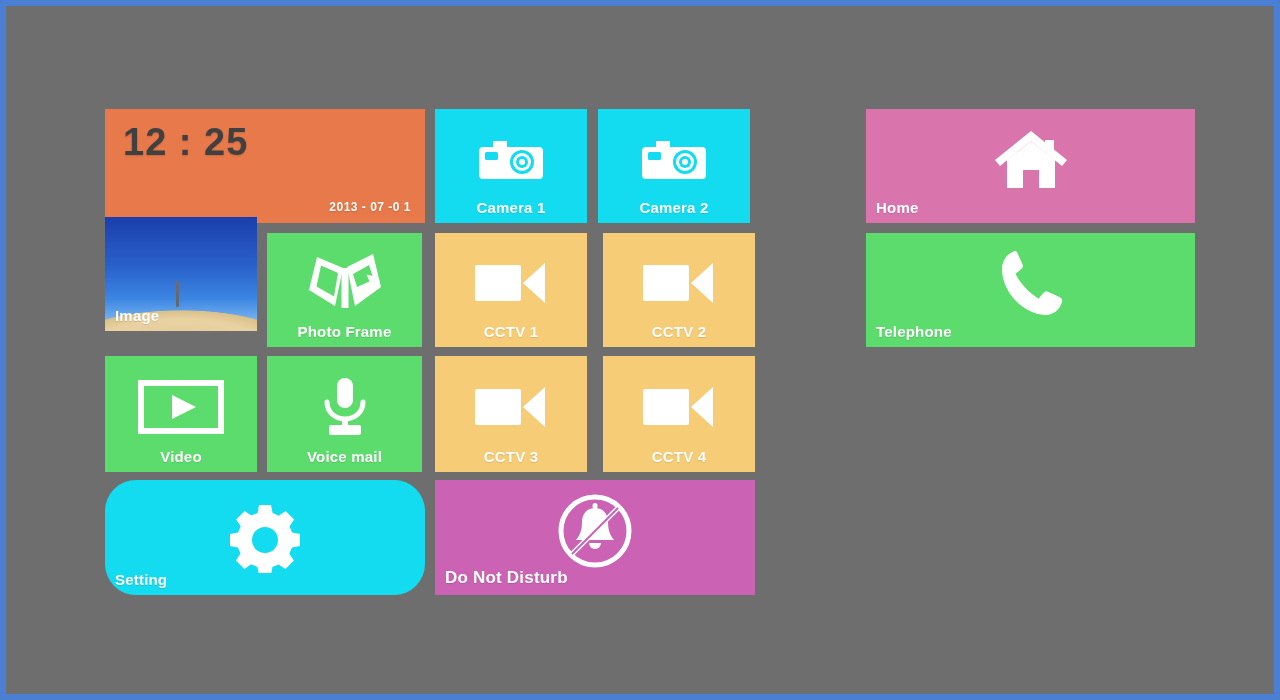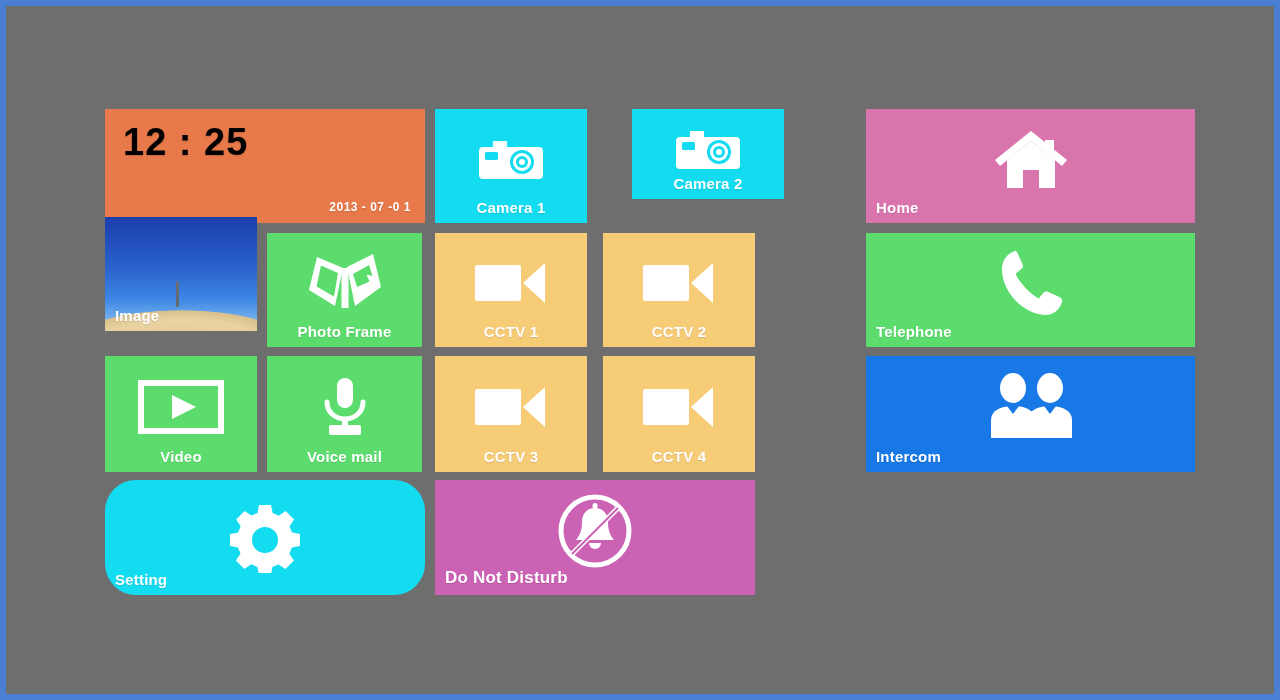--- a/index.html
+++ b/index.html
@@ -51,21 +51,21 @@
     align-items: center;
     justify-content: center;
   }
   .icon-wrap.shift-up { top: 44%; }
   svg { display: block; }
 
   
   #tile-clock { left: 0; top: 0; width: 320px; height: 114px; background: #e8794a; }
   .clock-time {
     position: absolute; left: 18px; top: 12px;
-    font-size: 38px; font-weight: bold; color: #000000;
+    font-size: 38px; font-weight: bold; color: #404040;
     letter-spacing: 1px;
     text-shadow: 0 1px 2px rgba(0,0,0,.15);
   }
   .clock-date {
     position: absolute; right: 14px; bottom: 9px;
     font-size: 12px; font-weight: bold; color: #ffffff;
     letter-spacing: .5px;
     text-shadow: 0 1px 2px rgba(0,0,0,.15);
   }
 
@@ -106,21 +106,21 @@
           <rect x="6" y="17" width="13" height="8" rx="1.5" fill="#14dcf0"></rect>
           <circle cx="43" cy="27" r="12" fill="#14dcf0"></circle>
           <circle cx="43" cy="27" r="9" fill="#fff"></circle>
           <circle cx="43" cy="27" r="6" fill="#14dcf0"></circle>
           <circle cx="43" cy="27" r="3" fill="#fff"></circle>
         </svg>
       </div>
       <div class="tile-label label-center">Camera 1</div>
     </div>
 
-    <div class="tile" style="left:527px; top:0; width:152px; height:90px; background:#14dcf0;">
+    <div class="tile" style="left:493px; top:0; width:152px; height:114px; background:#14dcf0;">
       <div class="icon-wrap shift-up">
         <svg width="64" height="48" viewBox="0 0 64 48">
           <path fill="#fff" d="M4 12h10V6h14v6h32a4 4 0 0 1 4 4v24a4 4 0 0 1-4 4H4a4 4 0 0 1-4-4V16a4 4 0 0 1 4-4z"></path>
           <rect x="6" y="17" width="13" height="8" rx="1.5" fill="#14dcf0"></rect>
           <circle cx="43" cy="27" r="12" fill="#14dcf0"></circle>
           <circle cx="43" cy="27" r="9" fill="#fff"></circle>
           <circle cx="43" cy="27" r="6" fill="#14dcf0"></circle>
           <circle cx="43" cy="27" r="3" fill="#fff"></circle>
         </svg>
       </div>
@@ -247,30 +247,16 @@
 
     <div class="tile" style="left:0; top:124px; width:329px; height:114px; background:#5ddc6e;">
       <div class="icon-wrap shift-up">
         <svg width="66" height="70" viewBox="0 0 66 70">
           <path fill="#fff" d="M17 3c-7 2-13 9-13 18 0 23 21 45 43 46 9 0 15-6 17-13 .6-2.4-.6-4-2.6-5l-11-5c-2.2-1-4-.4-5.4 1.3l-4.4 5.4C31 44.5 22 35.5 17.5 25.8l5.6-4.5c1.8-1.4 2.3-3.3 1.3-5.4l-5-11C18.4 3 17 2.4 17 3z"></path>
         </svg>
       </div>
       <div class="tile-label label-bl">Telephone</div>
     </div>
 
-    <div class="tile" style="left:0; top:247px; width:329px; height:116px; background:#1878e6;">
-      <div class="icon-wrap shift-up">
-        <svg width="88" height="70" viewBox="0 0 88 70">
-          <ellipse cx="26" cy="16" rx="13" ry="15" fill="#fff"></ellipse>
-          <path fill="#fff" d="M4 66V48c0-9 9-14 22-14s22 5 22 14v18z"></path>
-          <path fill="#1878e6" d="M48 30h3v38h-3z"></path>
-          <ellipse cx="63" cy="16" rx="13" ry="15" fill="#fff"></ellipse>
-          <path fill="#fff" d="M41 66V48c0-9 9-14 22-14s22 5 22 14v18z"></path>
-          <path fill="#1878e6" d="M20 34h12l-6 8z"></path>
-          <path fill="#1878e6" d="M57 34h12l-6 8z"></path>
-        </svg>
-      </div>
-      <div class="tile-label label-bl">Intercom</div>
-    </div>
 
   </div>
 
 </div>
 
 </body></html>

